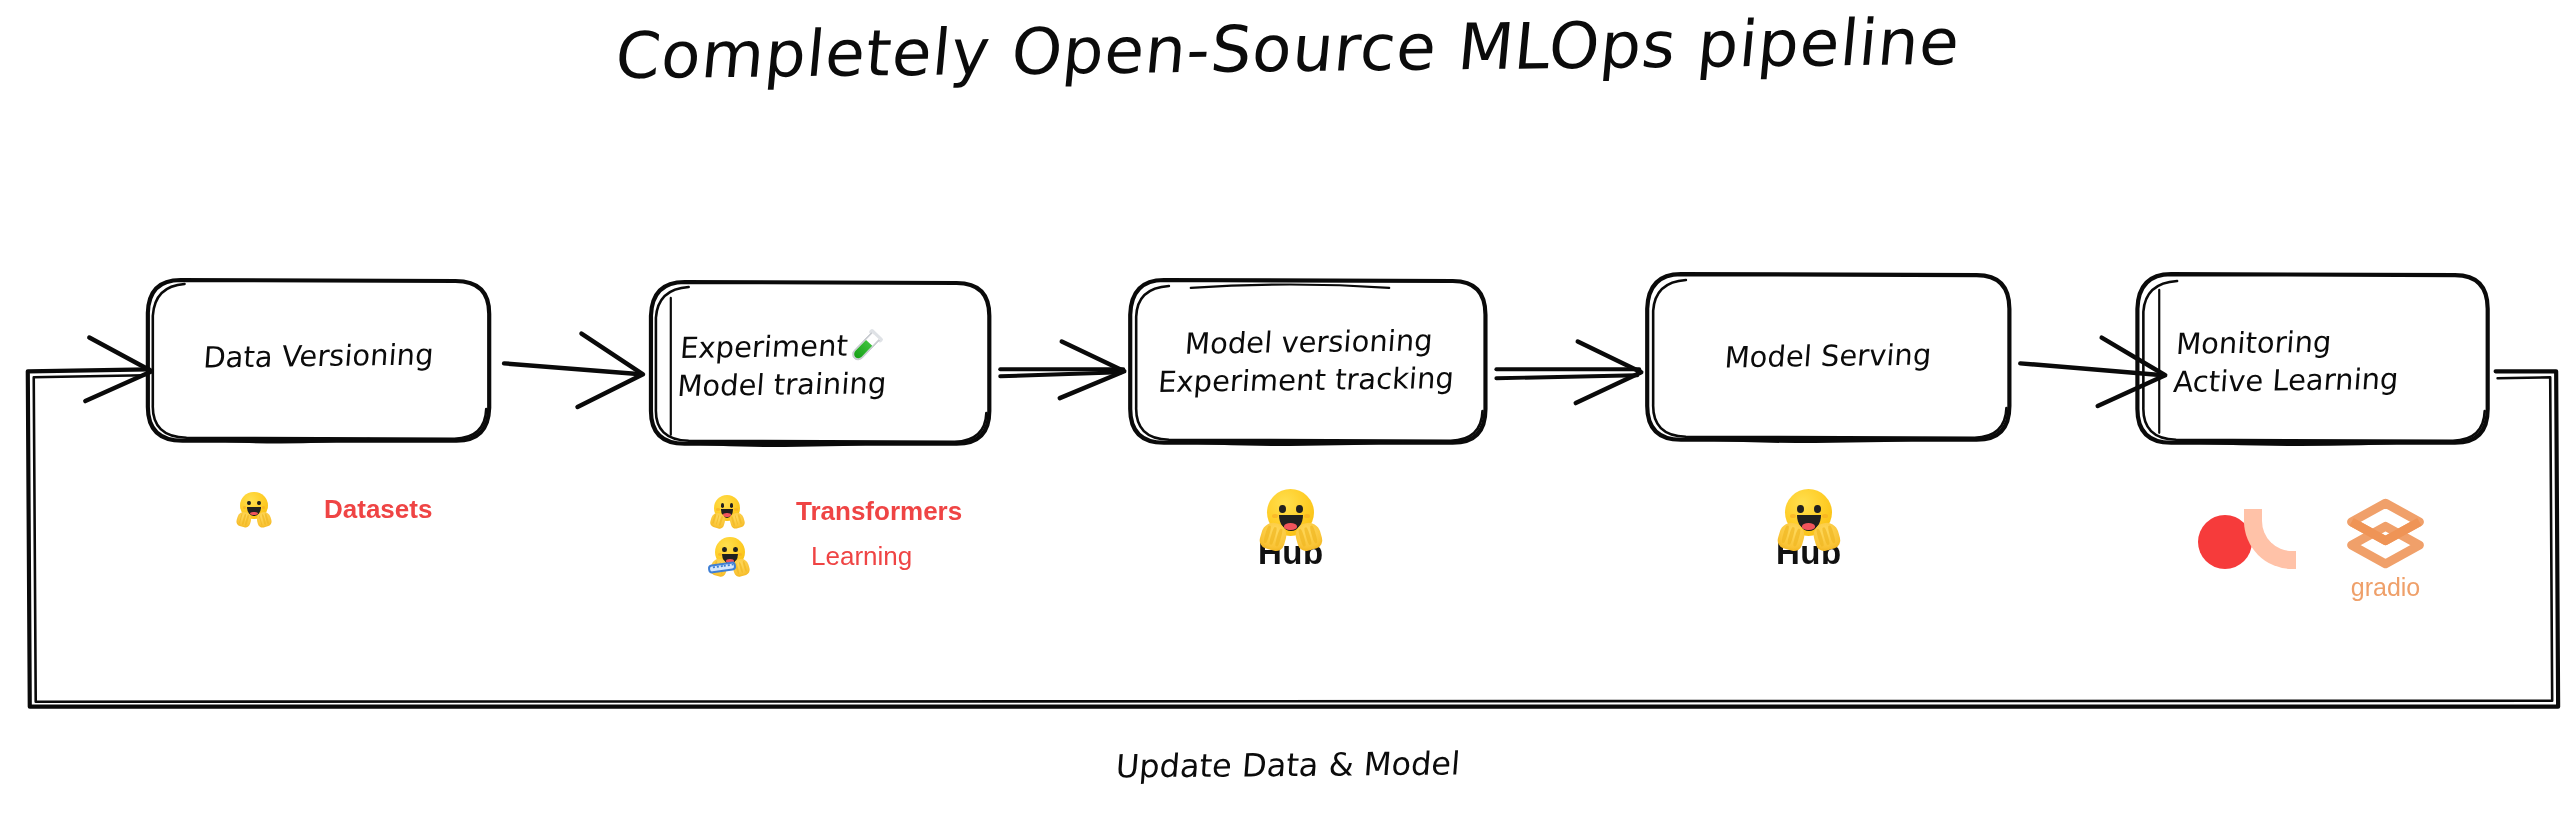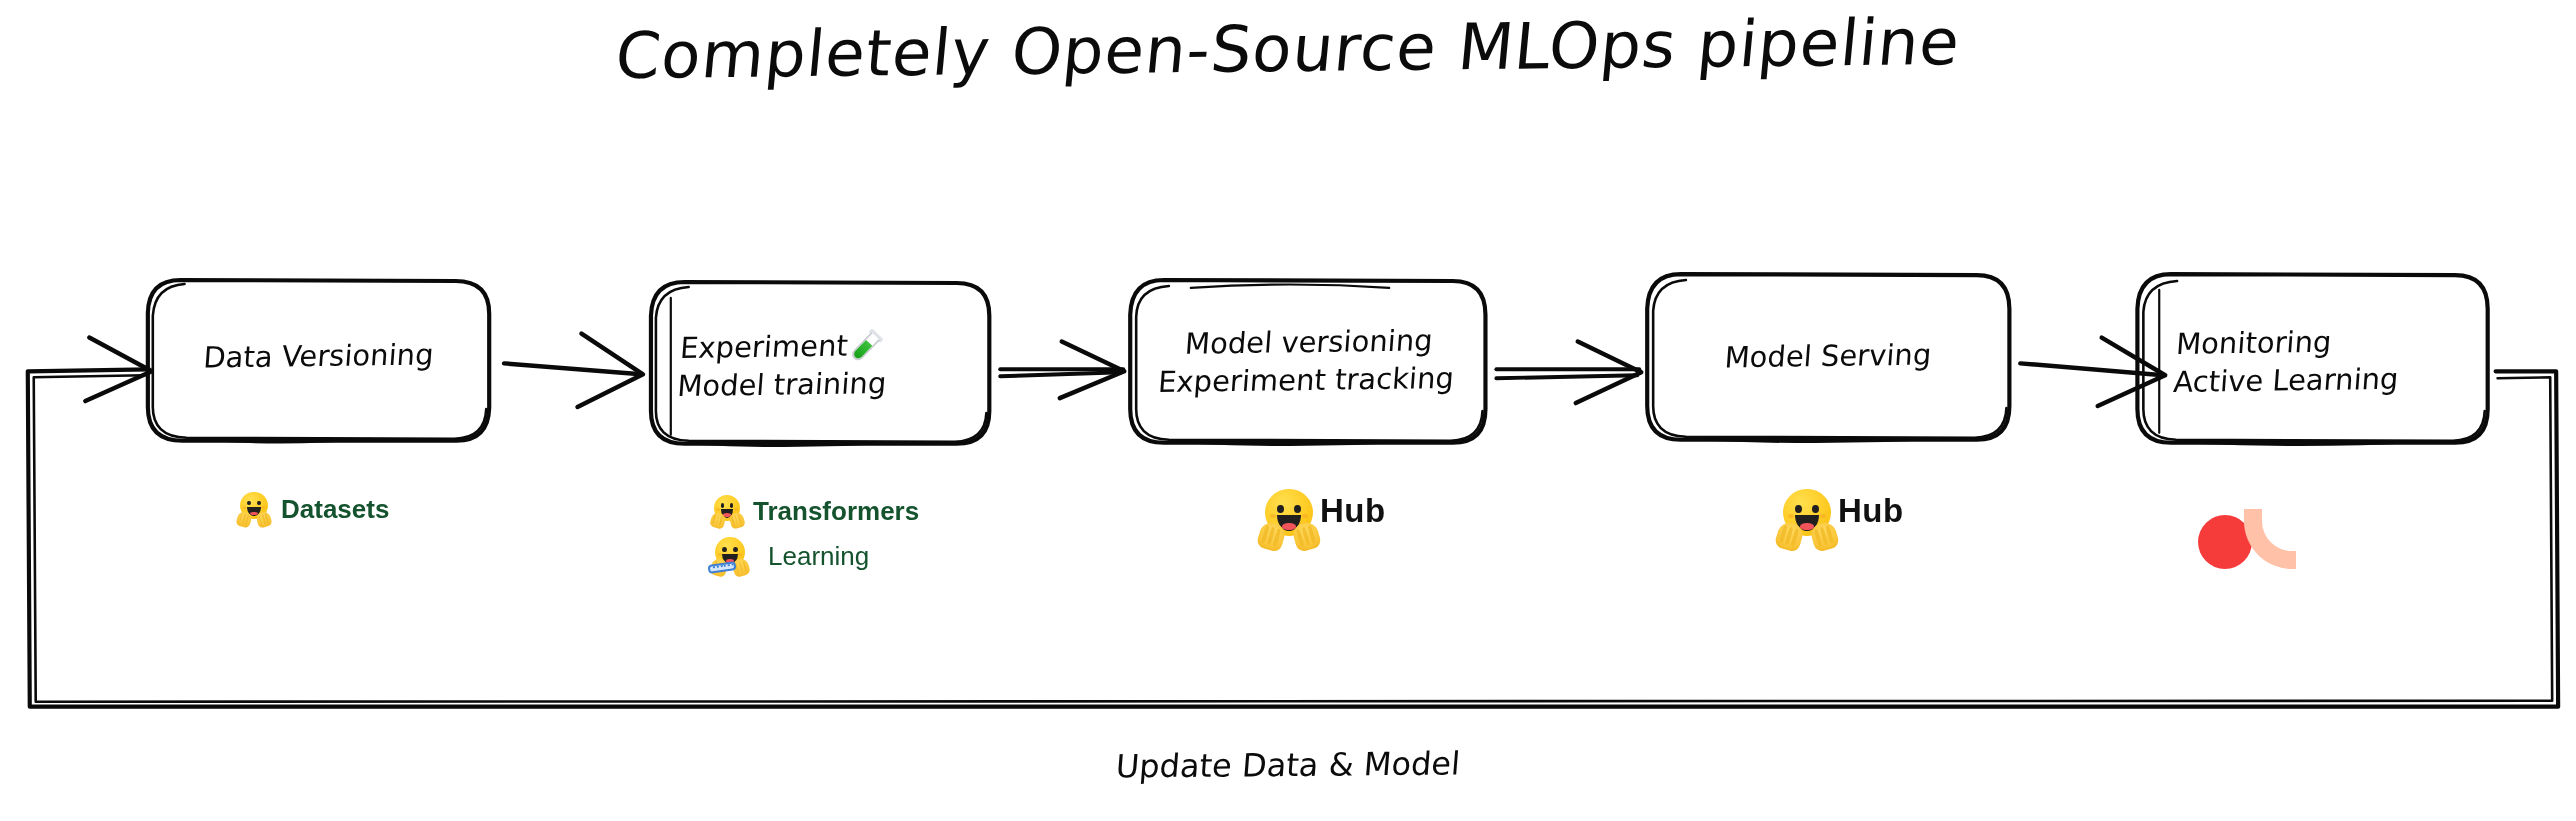--- a/index.html
+++ b/index.html
@@ -109,21 +109,22 @@
   }
   .tool-row {
     display: flex;
     align-items: center;
     gap: 9px;
     white-space: nowrap;
   }
   .tool-name {
     font-family: "Liberation Sans", sans-serif;
     font-size: 26px;
-    color: #14532d;
+    color: #ef4444;
+    margin-left: 43px;
   }
   .tool-name.bold { font-weight: 700; }
 
   
   .hf {
     position: relative;
     display: inline-block;
     flex: none;
   }
   .hf .head {
@@ -217,21 +218,21 @@
     top: 0;
     width: 2px;
     height: 45%;
     background: #3f7fd4;
   }
 
   
   .hub-block {
     position: absolute;
     display: flex;
-    flex-direction: row;
+    flex-direction: column;
     align-items: center;
   }
   .hub-text {
     font-family: "Liberation Sans", sans-serif;
     font-weight: 700;
     font-size: 33px;
     color: #111111;
     margin-top: -16px;
     letter-spacing: 0.5px;
   }
@@ -514,17 +515,29 @@
         </span>
     </span>
     <span class="hub-text">Hub</span>
   </div>
 
   <div class="argilla" style="left:2198px; top:511px;">
     <span class="dot"></span>
     <span class="swoosh"></span>
   </div>
 
+  <div class="gradio" style="left:2340px; top:496px;">
+    <svg width="91" height="75" viewBox="0 0 100 84">
+      <g fill="none" stroke="#f0a06a" stroke-width="10" stroke-linejoin="round">
+        <path d="M50 8 L88 29 L50 50 L12 29 Z"></path>
+        <path d="M50 34 L88 55 L50 76 L12 55 Z"></path>
+      </g>
+      <g fill="none" stroke="#ef9456" stroke-width="10" stroke-linejoin="round">
+        <path d="M12 29 L50 50 L88 29"></path>
+      </g>
+    </svg>
+    <span class="gradio-text">gradio</span>
+  </div>
 
   <div id="caption">Update Data &amp; Model</div>
 
 </div>
 
 
 </body></html>

